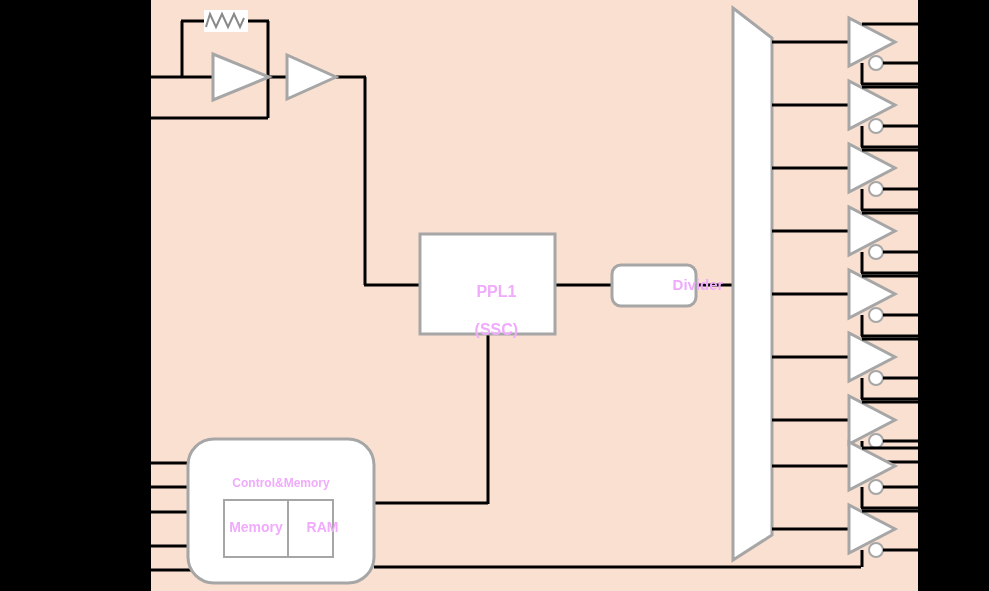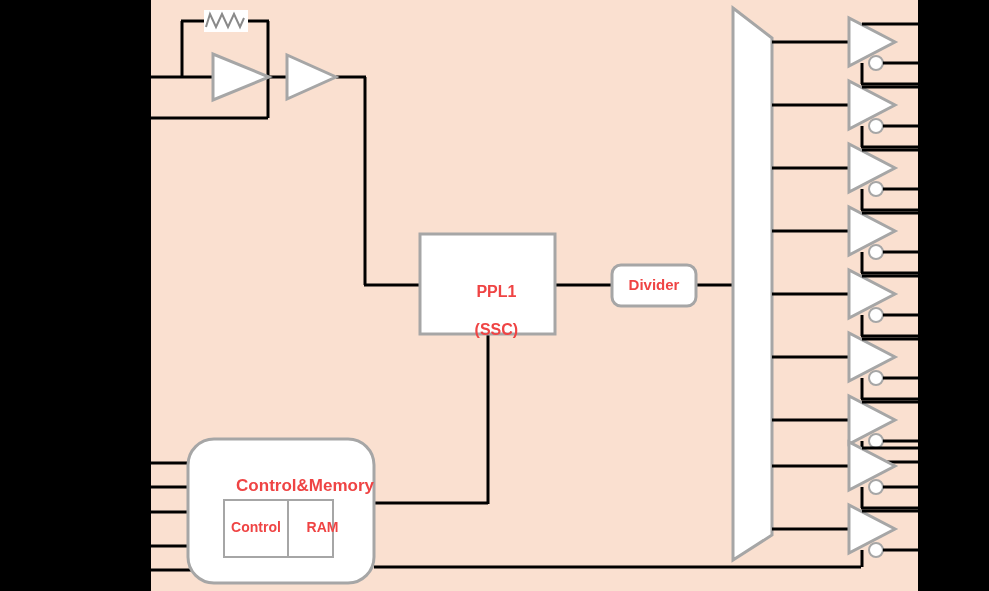--- a/index.html
+++ b/index.html
@@ -29,29 +29,29 @@
     position: absolute;
     left: 0;
     top: 0;
     width: 989px;
     height: 591px;
   }
   .lbl {
     position: absolute;
     font-family: "Liberation Sans", sans-serif;
     font-weight: bold;
-    color: #ef4444;
+    color: #f0abfc;
     text-align: center;
     white-space: pre;
     line-height: 1.18;
     pointer-events: none;
   }
   .lbl-pll  { font-size: 16px; }
-  .lbl-div  { font-size: 15px; }
-  .lbl-cm   { font-size: 17px; text-align: right; }
+  .lbl-div  { font-size: 15px; padding-left: 44px; }
+  .lbl-cm   { font-size: 12px; }
   .lbl-sub  { font-size: 14px; }
 </style>
 </head>
 <body>
 
 <div id="root">
 
   <div id="canvas"></div>
 
   <svg class="svg-layer" viewBox="0 0 989 591" xmlns="http://www.w3.org/2000/svg">
@@ -206,17 +206,17 @@
 
   <div class="lbl lbl-pll" style="left:420px; top:264px; width:135px;">
     <span>PPL1</span><br>
     <span>(SSC)</span>
   </div>
 
   <div class="lbl lbl-div" style="left:612px; top:276px; width:84px;">Divider</div>
 
   <div class="lbl lbl-cm" style="left:188px; top:476px; width:186px;">Control&amp;Memory</div>
 
-  <div class="lbl lbl-sub" style="left:224px; top:519px; width:64px;">Control</div>
+  <div class="lbl lbl-sub" style="left:224px; top:519px; width:64px;">Memory</div>
 
   <div class="lbl lbl-sub" style="left:288px; top:519px; width:69px;">RAM</div>
 
 </div>
 
 </body></html>

